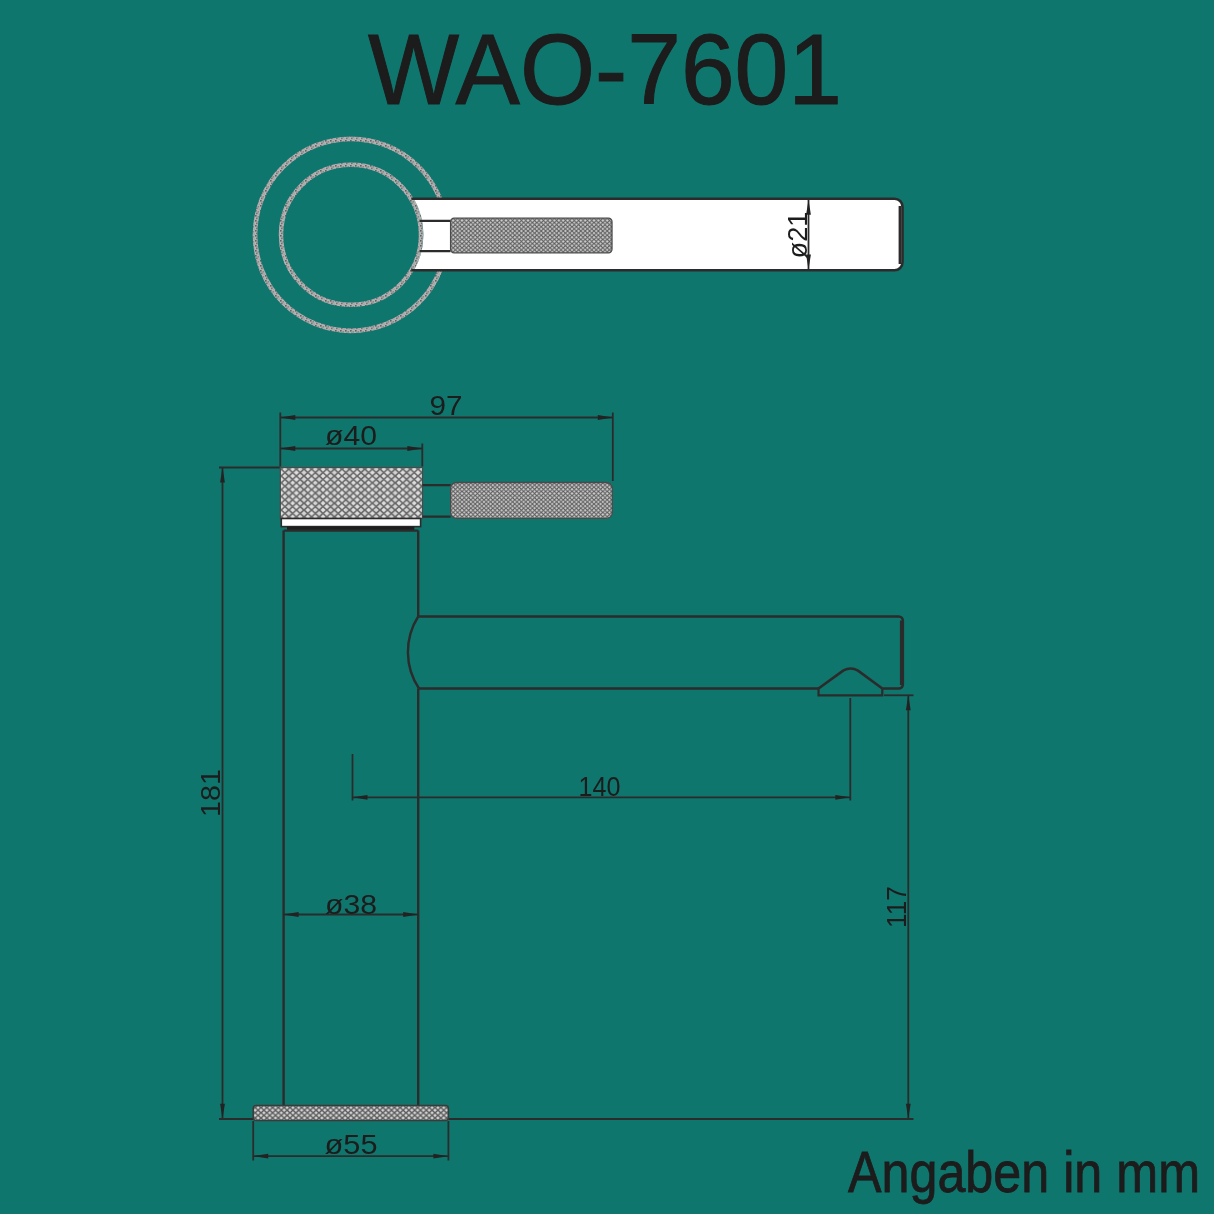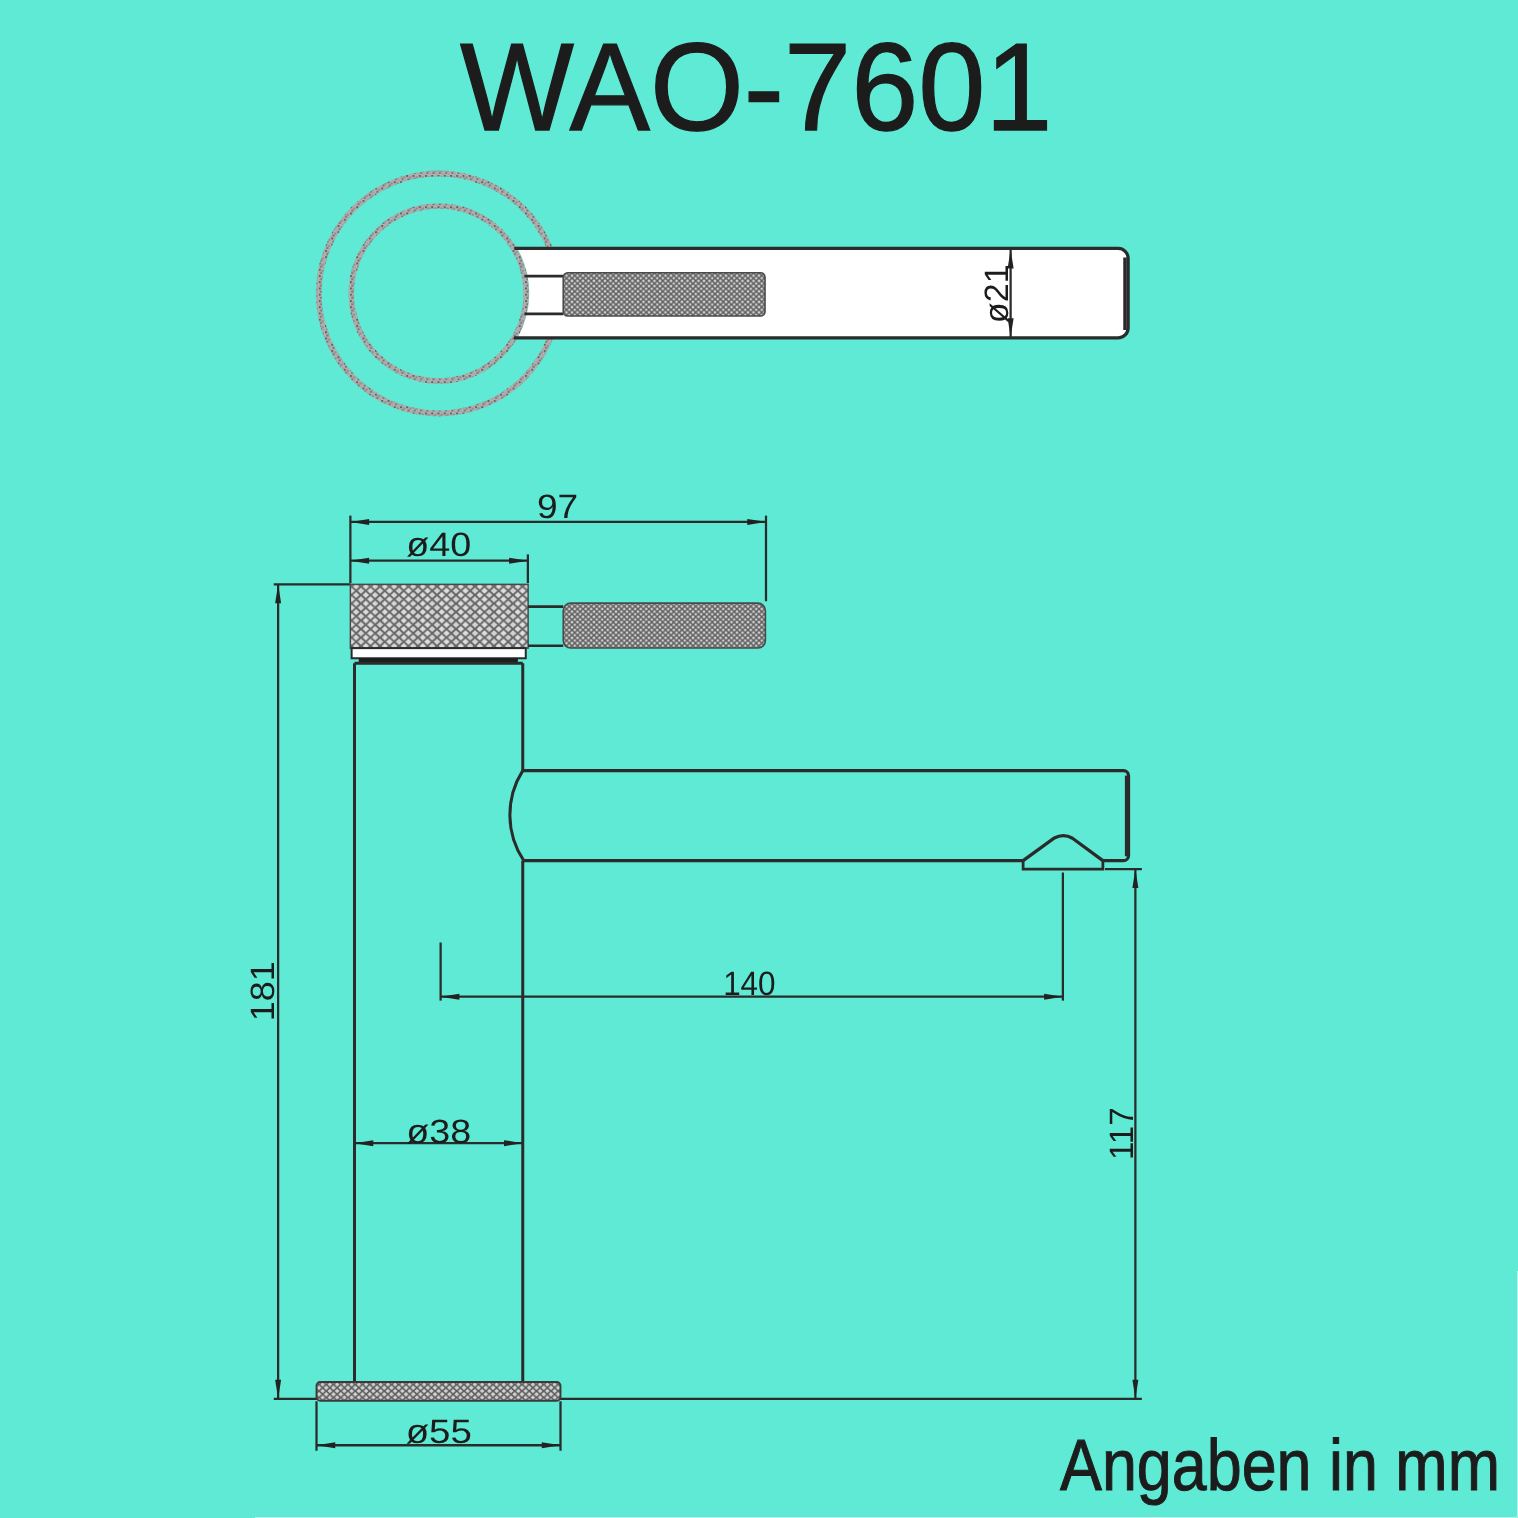--- a/index.html
+++ b/index.html
@@ -1,16 +1,16 @@
 <!DOCTYPE html>
 <html><head>
 <meta charset="utf-8">
 <style>
   html,body{margin:0;padding:0;background:#fff;}
-  #page{width:1214px;height:1214px;background:#5eead4;position:relative;overflow:hidden;}
+  #page{width:1214px;height:1214px;background:#0f766e;position:relative;overflow:hidden;}
   svg{display:block;}
   text{font-family:"Liberation Sans",sans-serif;fill:#1c1c1c;}
 </style>
 </head>
 <body>
 
 <div id="page">
 <svg width="1214" height="1214" viewBox="0 0 1214 1214">
 <defs>
 

